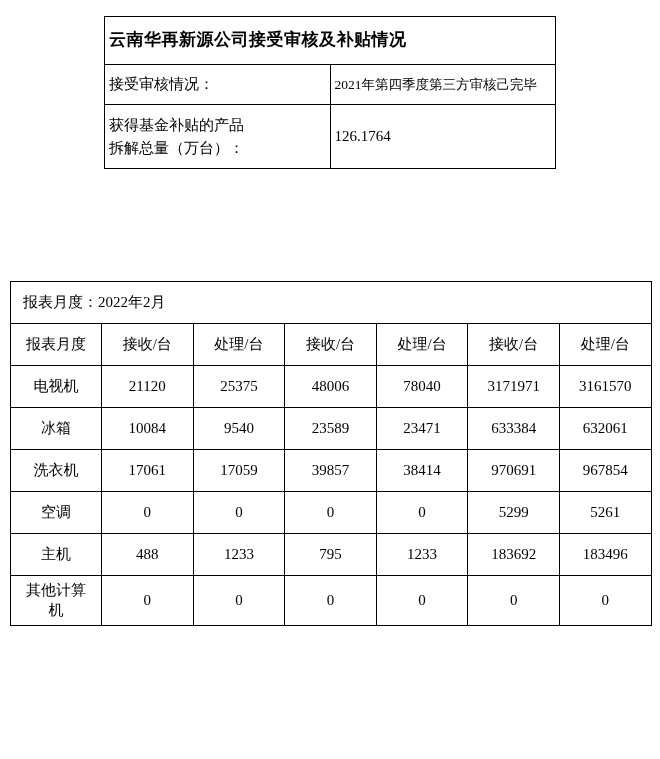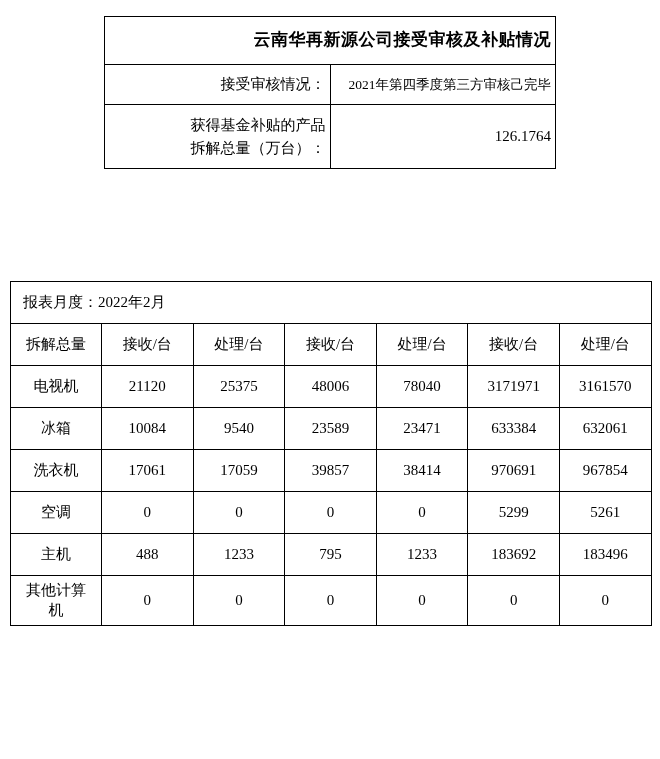--- a/index.html
+++ b/index.html
@@ -28,21 +28,21 @@
     top: 16px;
     width: 452px;
   }
   table.summary {
     border-collapse: collapse;
     width: 452px;
     table-layout: fixed;
   }
   table.summary td {
     border: 1px solid #000000;
-    text-align: right;
+    text-align: left;
     vertical-align: middle;
     font-size: 15px;
     padding: 9px 4px;
     line-height: 1.45;
   }
   table.summary td.title-cell {
     font-weight: bold;
     font-size: 17px;
     padding: 11px 4px;
     letter-spacing: 0.5px;
@@ -140,21 +140,21 @@
         <col class="col-num">
           <col class="col-num">
         <col class="col-num">
           <col class="col-num">
       </colgroup>
       <tbody>
         <tr>
           <td class="month-cell" colspan="7">报表月度：2022年2月</td>
         </tr>
         <tr>
-          <td class="cat-head">拆解总量</td>
+          <td class="cat-head">报表月度</td>
           <td class="cat-head">接收/台</td>
           <td class="cat-head">处理/台</td>
           <td class="cat-head">接收/台</td>
           <td class="cat-head">处理/台</td>
           <td class="cat-head">接收/台</td>
           <td class="cat-head">处理/台</td>
         </tr>
 
         <tr>
           <td class="rowlabel">电视机</td>

